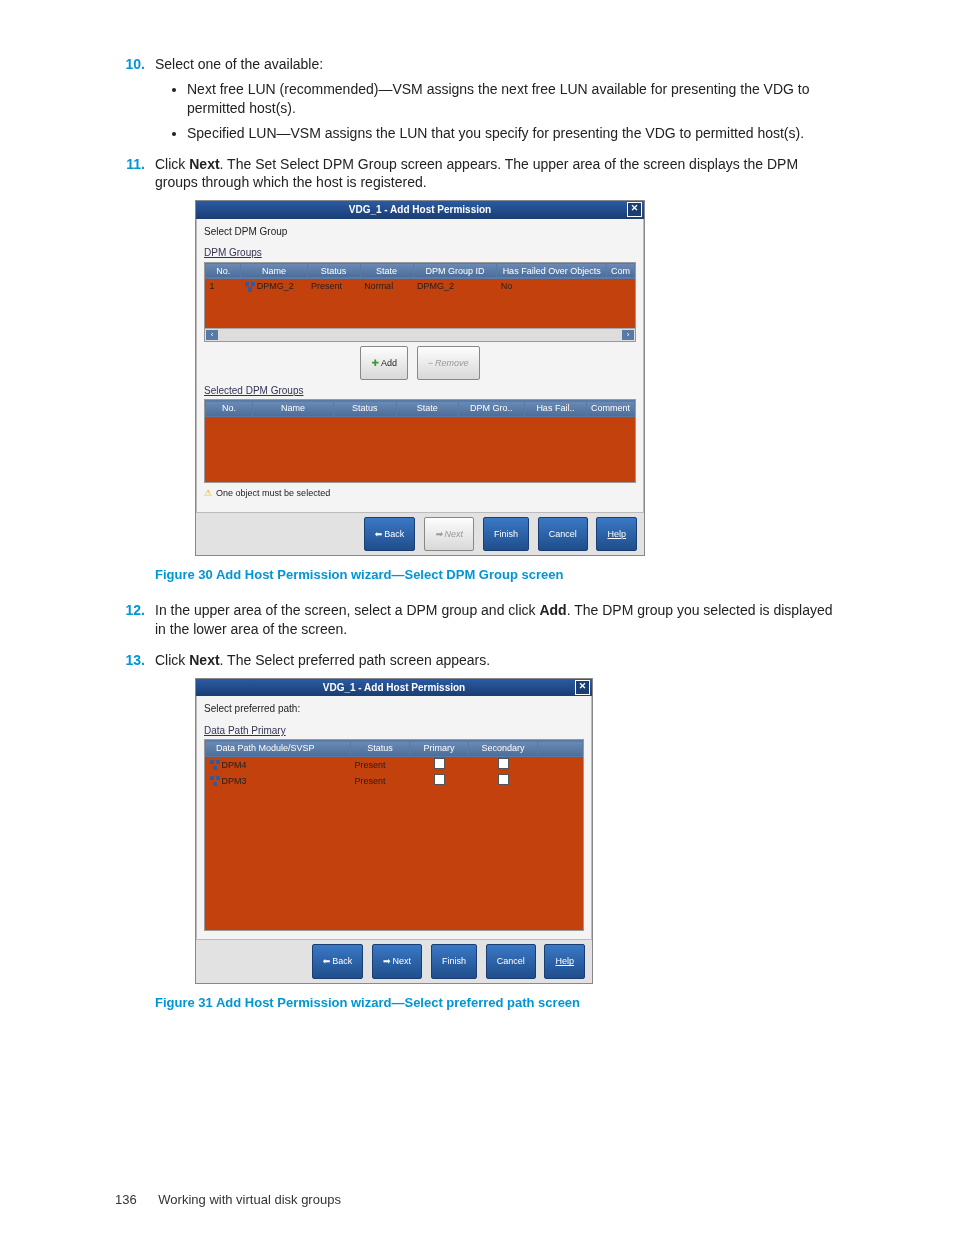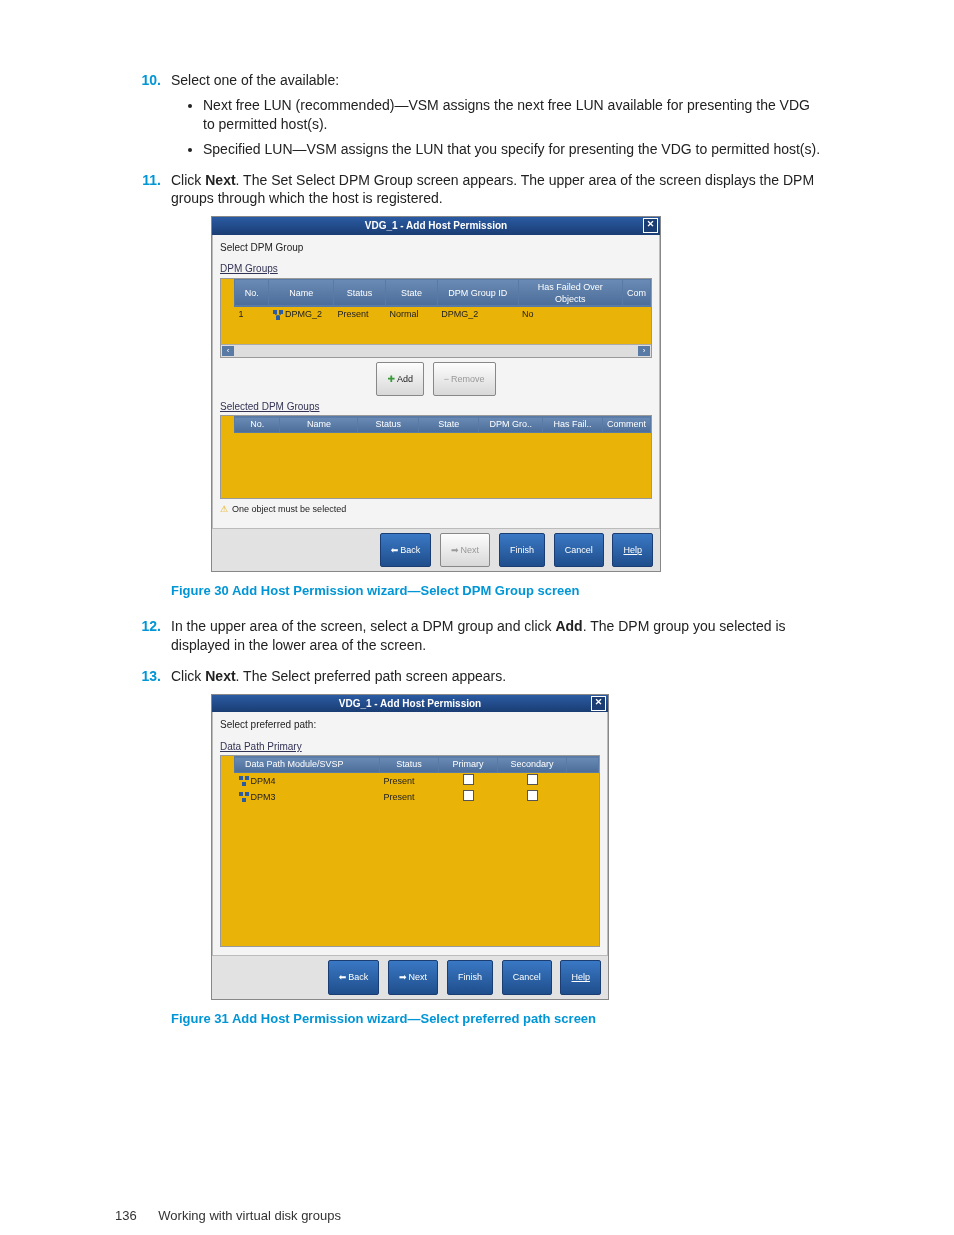--- a/index.html
+++ b/index.html
@@ -5,46 +5,46 @@
   body {
     font-family: Arial, Helvetica, sans-serif;
     font-size: 14px;
     color: #222;
     margin: 0;
     padding: 55px 115px 40px 115px;
     width: 954px;
     box-sizing: border-box;
     line-height: 1.35;
   }
-  ol.main { list-style: none; padding: 0; margin: 16px; }
+  ol.main { list-style: none; padding: 0; margin: 0; }
   ol.main > li { margin-bottom: 12px; padding-left: 40px; position: relative; }
   .num { position: absolute; left: 0; top: 0; font-weight: bold; color: #0096d6; width: 30px; text-align: right; }
   ul.sub { list-style: disc; padding-left: 32px; margin: 6px 0; }
   ul.sub li { margin-bottom: 6px; }
   .bold { font-weight: bold; }
   .caption { color: #0096d6; font-weight: bold; margin: 10px 0 18px 40px; font-size: 13px; }
   .footer { position: static; margin-top: 180px; font-size: 13px; color: #333; }
   .footer .pnum { margin-right: 18px; }
 
   
   .dialog { background: #f4f4f4; border: 1px solid #888; margin: 8px 0 8px 40px; font-size: 10px; color: #222; box-shadow: 0 0 0 1px #bbb inset; }
   .titlebar { background: linear-gradient(#2a5ba3,#1a3d73); color: #fff; font-weight: bold; text-align: center; padding: 2px 4px; position: relative; font-size: 10px; }
   .close { position: absolute; right: 2px; top: 1px; width: 13px; height: 13px; border: 1px solid #fff; font-size: 9px; line-height: 11px; text-align: center; background:#1a3d73; }
   .dlg-body { padding: 6px 8px 8px 8px; }
   .sect { color: #335; margin: 4px 0 2px 0; text-decoration: underline; }
   th { background: linear-gradient(#6a8bb5,#4c6d99); color: #fff; font-weight: normal; padding: 1px 4px; font-size: 9px; text-align: center; border: 1px solid #5a7aa6; }
   td { padding: 1px 4px; font-size: 9px; border-bottom: 0px; }
   table { border-collapse: collapse; width: 100%; }
-  .table-wrap { border: 1px solid #999; background: #eab308; padding-left: 13px; }
+  .table-wrap { border: 1px solid #999; background: #c2410c; }
   .scrollbar { height: 12px; background: #ddd; border-top: 1px solid #aaa; position: relative; }
   .scrollbar .cap { width: 12px; height: 10px; background: #5a7aa6; color: #fff; font-size: 8px; line-height: 10px; text-align: center; position: absolute; top: 1px; }
   .midbtns { text-align: center; margin: 4px 0; }
   .btn { display: inline-block; background: linear-gradient(#fdfdfd,#d8d8d8); border: 1px solid #888; border-radius: 2px; padding: 10px 10px; font-size: 9px; margin: 0 3px; }
   .btn.primary { background: linear-gradient(#3a78c4,#1f4e8c); color: #fff; border-color: #1a3d73; }
-  .btn.disabled { color: #999; }
+  .btn.disabled { color: #999; font-style: italic; }
   .warn { font-size: 9px; margin: 4px 0; }
   .warn::before { content: "⚠"; color: #e6a800; margin-right: 4px; }
   .btnrow { text-align: right; background: #e2e2e2; padding: 4px; border-top: 1px solid #bbb; }
   .chk { display: inline-block; width: 9px; height: 9px; border: 1px solid #555; background: #fff; }
   .ico { display:inline-block; width:10px; height:10px; vertical-align:middle; margin-right:2px; }
   .ico svg { width:10px; height:10px; display:block; }
   .arrow { font-size: 9px; margin-right: 2px; }
 </style>
 </head>
 <body>

